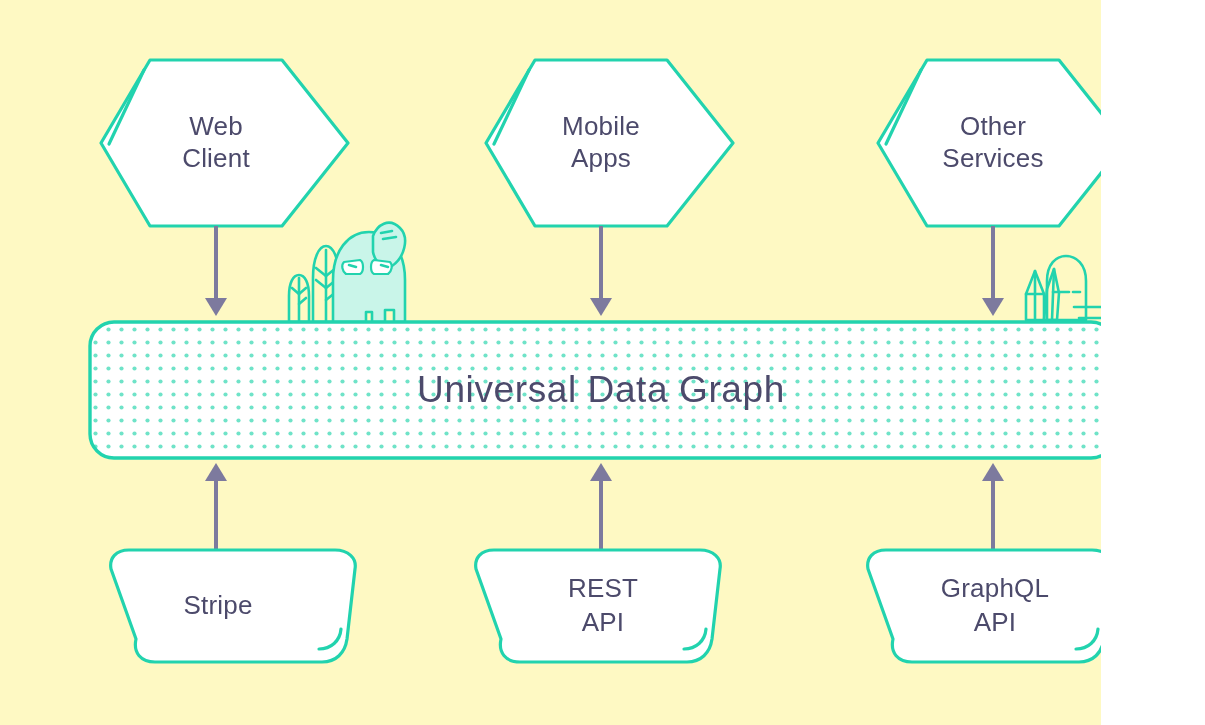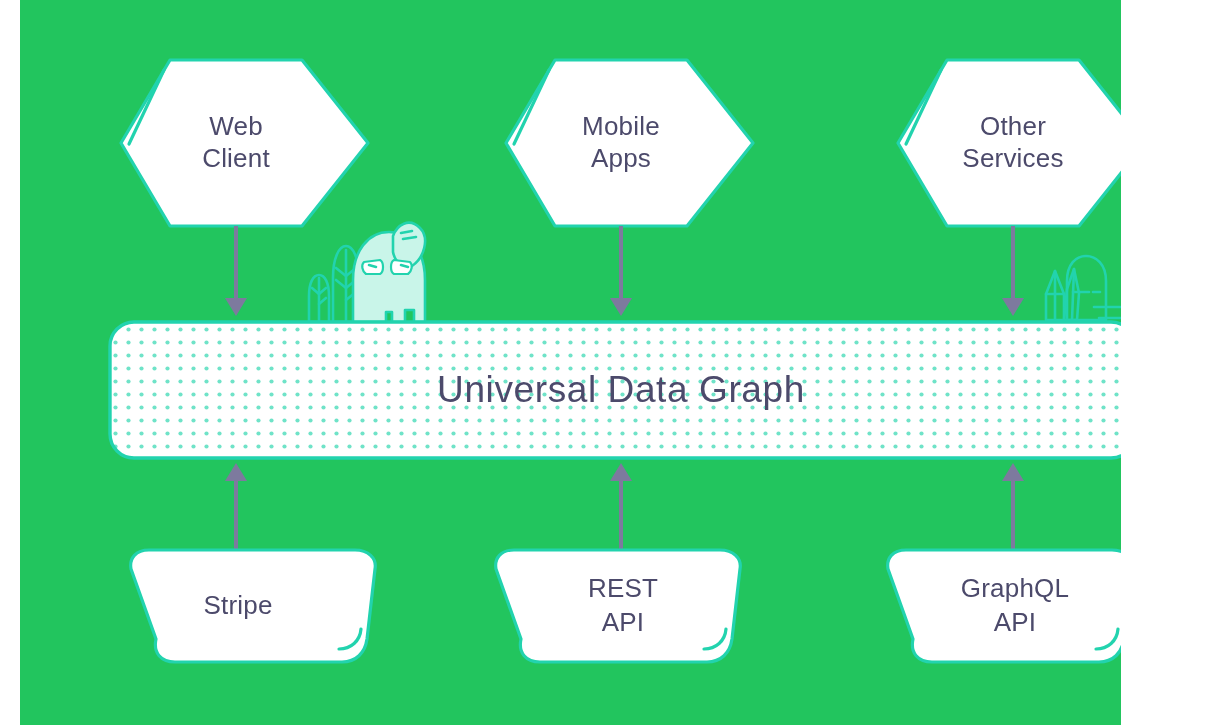--- a/index.html
+++ b/index.html
@@ -8,23 +8,22 @@
     padding: 0;
     background: #ffffff;
   }
   body {
     font-family: "Liberation Sans", "DejaVu Sans", sans-serif;
   }
   #diagram-root {
     position: relative;
     width: 1101px;
     height: 725px;
-    background: #22c55e;
+    background: #fef9c3;
     overflow: hidden;
-    margin-left: 20px;
   }
   #diagram-svg {
     position: absolute;
     top: 0;
     left: 0;
     width: 1205px;
     height: 725px;
     display: block;
   }
   .node-label {

